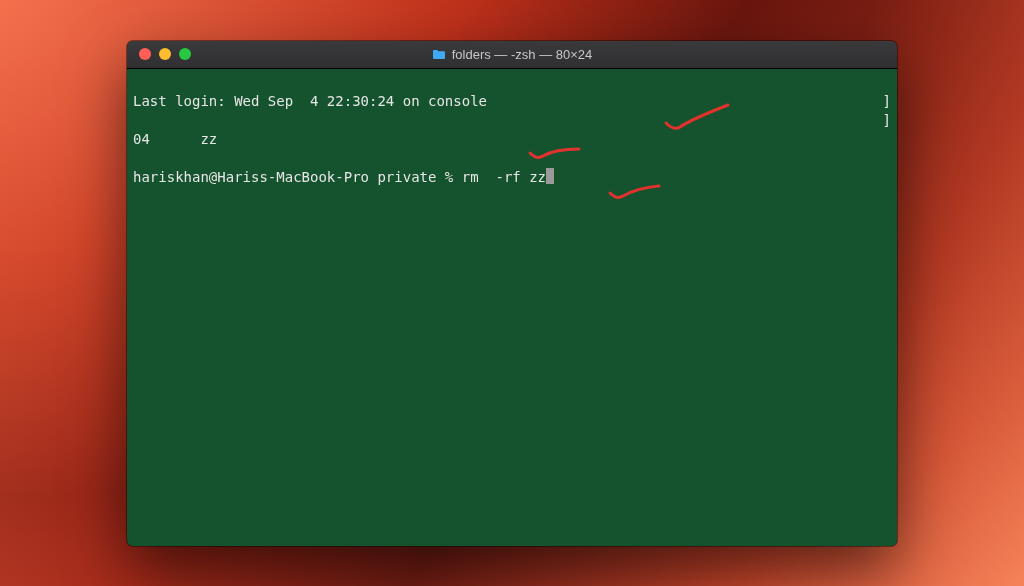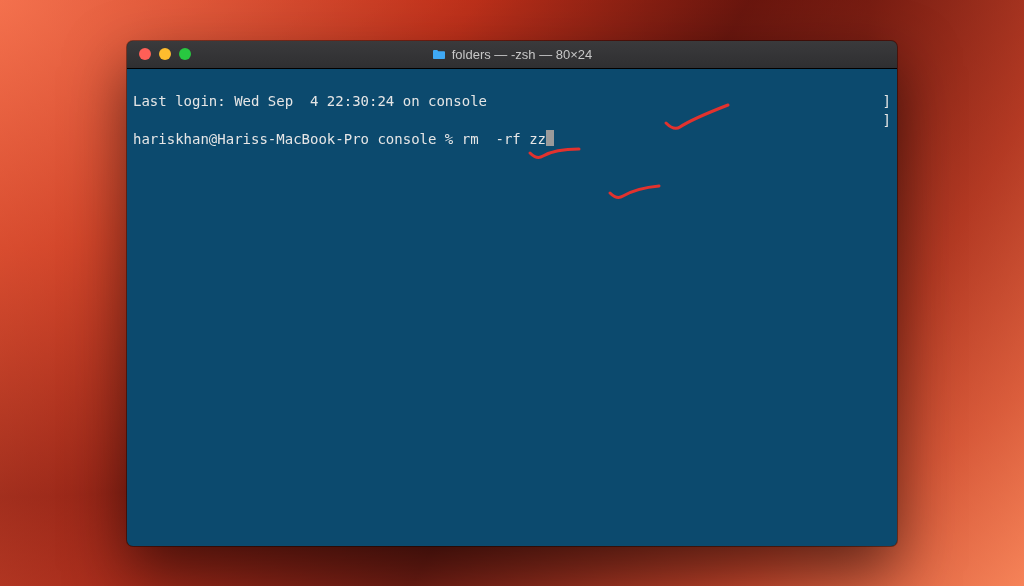--- a/index.html
+++ b/index.html
@@ -72,21 +72,21 @@
     }
     .folder-icon {
       display: inline-block;
       width: 14px;
       height: 11px;
       position: relative;
     }
     .folder-icon svg { display:block; }
     .terminal-body {
       flex: 1;
-      background: #0c4a6e;
+      background: #14532d;
       padding: 4px 6px;
       font-family: "SF Mono", Menlo, Monaco, Consolas, monospace;
       font-size: 14px;
       line-height: 19px;
       color: #e6e6e6;
       white-space: pre;
       overflow: hidden;
       position: relative;
     }
     .line { white-space: pre; }
@@ -119,21 +119,22 @@
         <svg width="14" height="11" viewBox="0 0 14 11">
           <path d="M1 2.2 C1 1.5 1.5 1 2.2 1 L5.2 1 L6.3 2.2 L12 2.2 C12.6 2.2 13 2.7 13 3.3 L13 9 C13 9.6 12.5 10 12 10 L2 10 C1.4 10 1 9.6 1 9 Z" fill="#3fa9f5"></path>
         </svg>
       </span>
       <span>folders — -zsh — 80×24</span>
     </div>
   </div>
 
   <div class="terminal-body">
 <div class="line">Last login: Wed Sep  4 22:30:24 on console</div>
-<div class="line"><span>hariskhan@Hariss-MacBook-Pro console % </span><span>rm  -rf zz</span><span class="cursor"></span></div>
+<div class="line">04      zz</div>
+<div class="line"><span>hariskhan@Hariss-MacBook-Pro private % </span><span>rm  -rf zz</span><span class="cursor"></span></div>
 
     <span style="position:absolute; right:6px; top:23px; color:#e6e6e6;">]</span>
     <span style="position:absolute; right:6px; top:42px; color:#e6e6e6;">]</span>
 
     
     <div class="annotation" style="left:535px; top:-6px;">
       <svg width="70" height="36" viewBox="0 0 70 36">
         <path d="M4 22 Q 12 30 18 26 Q 30 18 66 4" stroke="#e2322e" stroke-width="3" fill="none" stroke-linecap="round"></path>
       </svg>
     </div>

